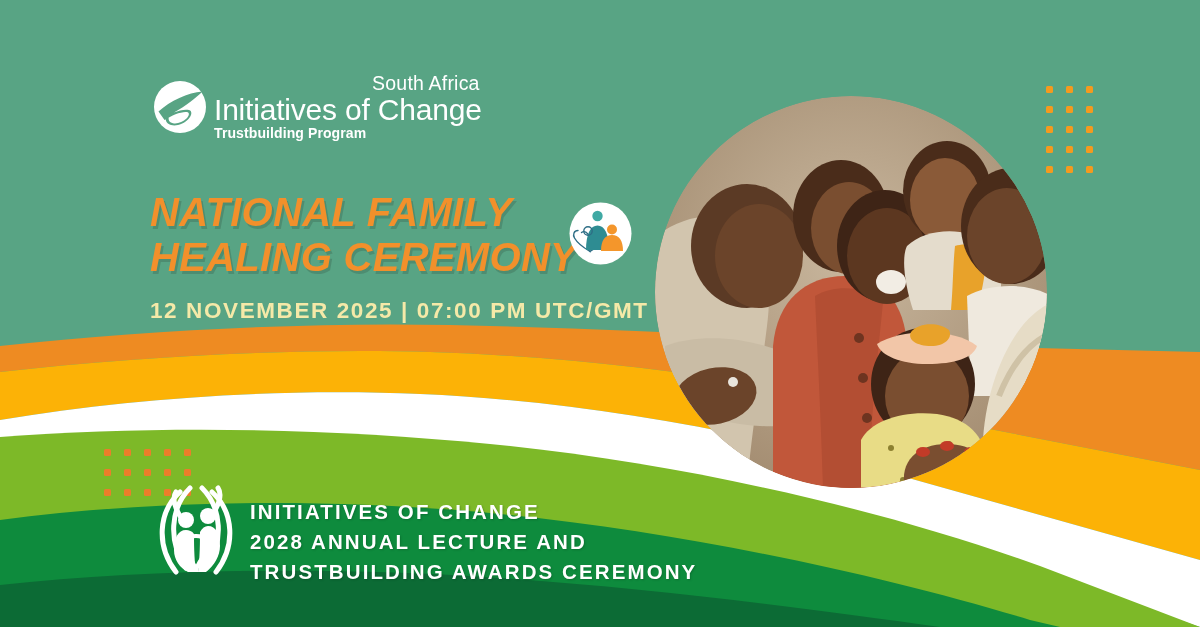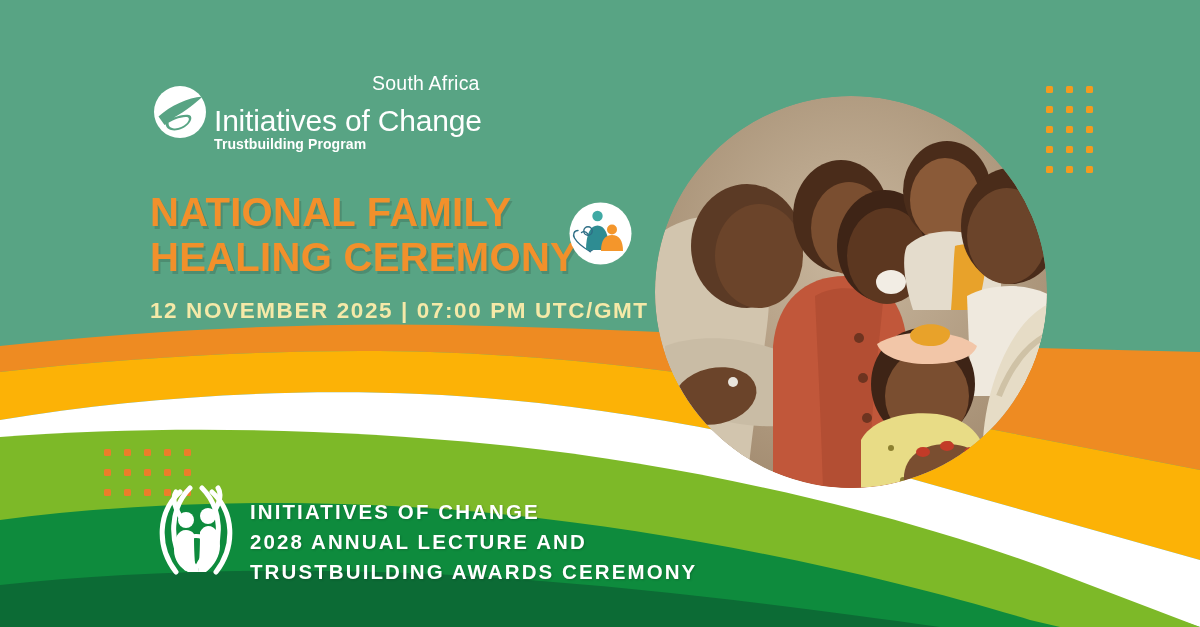--- a/index.html
+++ b/index.html
@@ -55,21 +55,21 @@
     margin-left: 6px;
     line-height: 1;
     color: #ffffff;
   }
   #brand-country {
     font-size: 19.5px;
     font-weight: 400;
     letter-spacing: .2px;
     text-align: right;
     padding-right: 2px;
-    margin-bottom: 12px;
+    margin-bottom: 1px;
   }
   #brand-name {
     font-size: 30px;
     font-weight: 400;
     letter-spacing: -.2px;
     margin-bottom: 1px;
   }
   #brand-program {
     font-size: 14px;
     font-weight: 700;
@@ -80,20 +80,21 @@
   #headline {
     position: absolute;
     left: 150px; top: 190px;
     width: 420px;
     color: #F2902B;
     font-size: 40px;
     font-weight: bold;
     line-height: 1.12;
     letter-spacing: .3px;
     text-shadow: 2px 3px 0 rgba(40,60,45,.22);
+    font-style: italic;
   }
   #headline .hl-line { display: block; white-space: nowrap; }
 
   
   #family-badge {
     position: absolute;
     left: 568px; top: 201px;
     width: 65px; height: 65px;
   }
 

